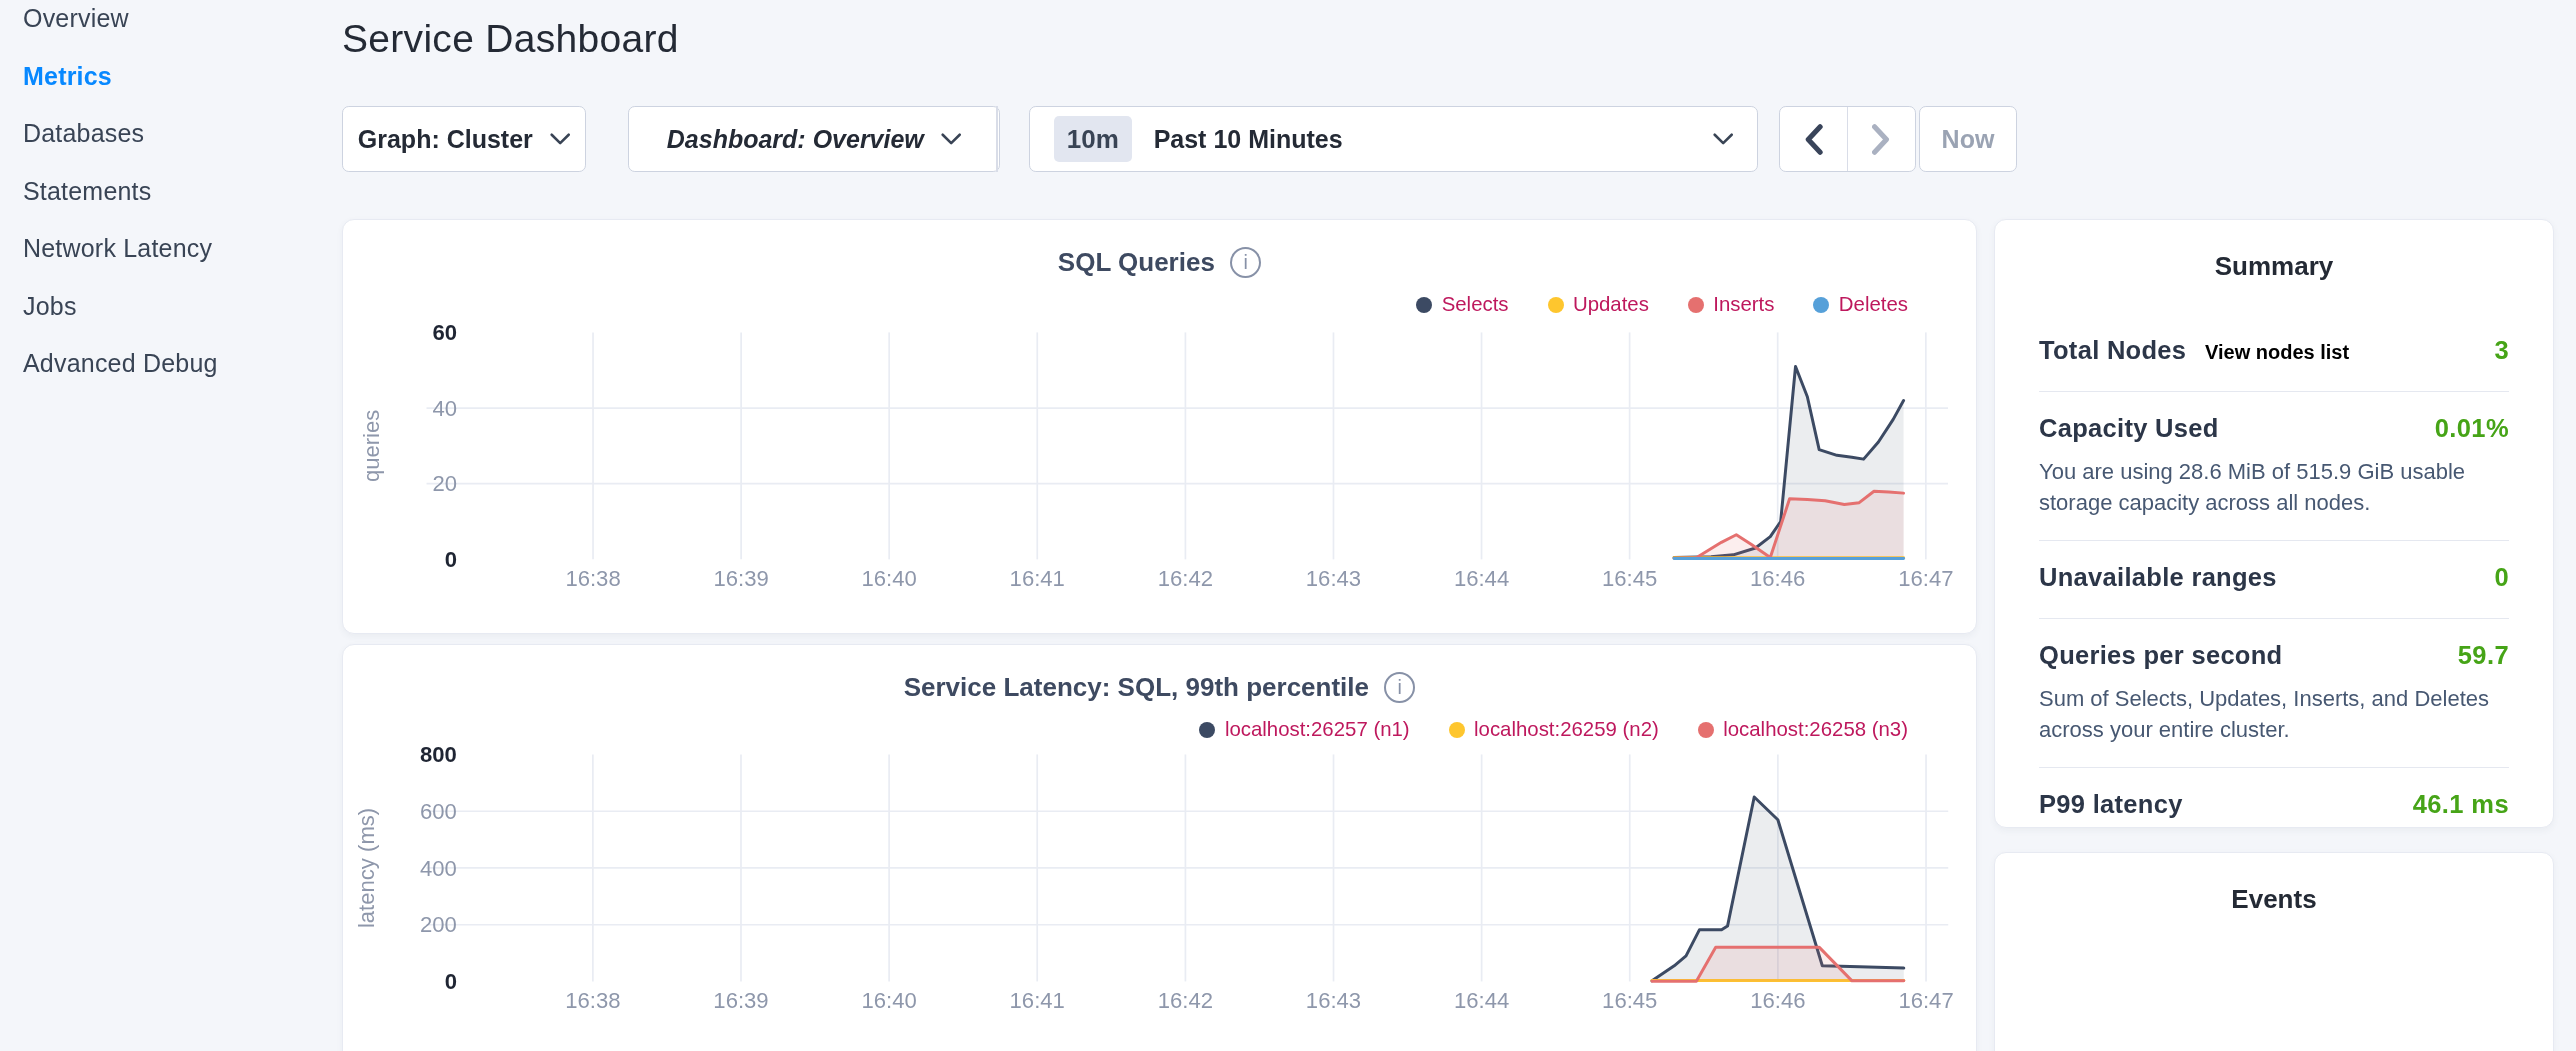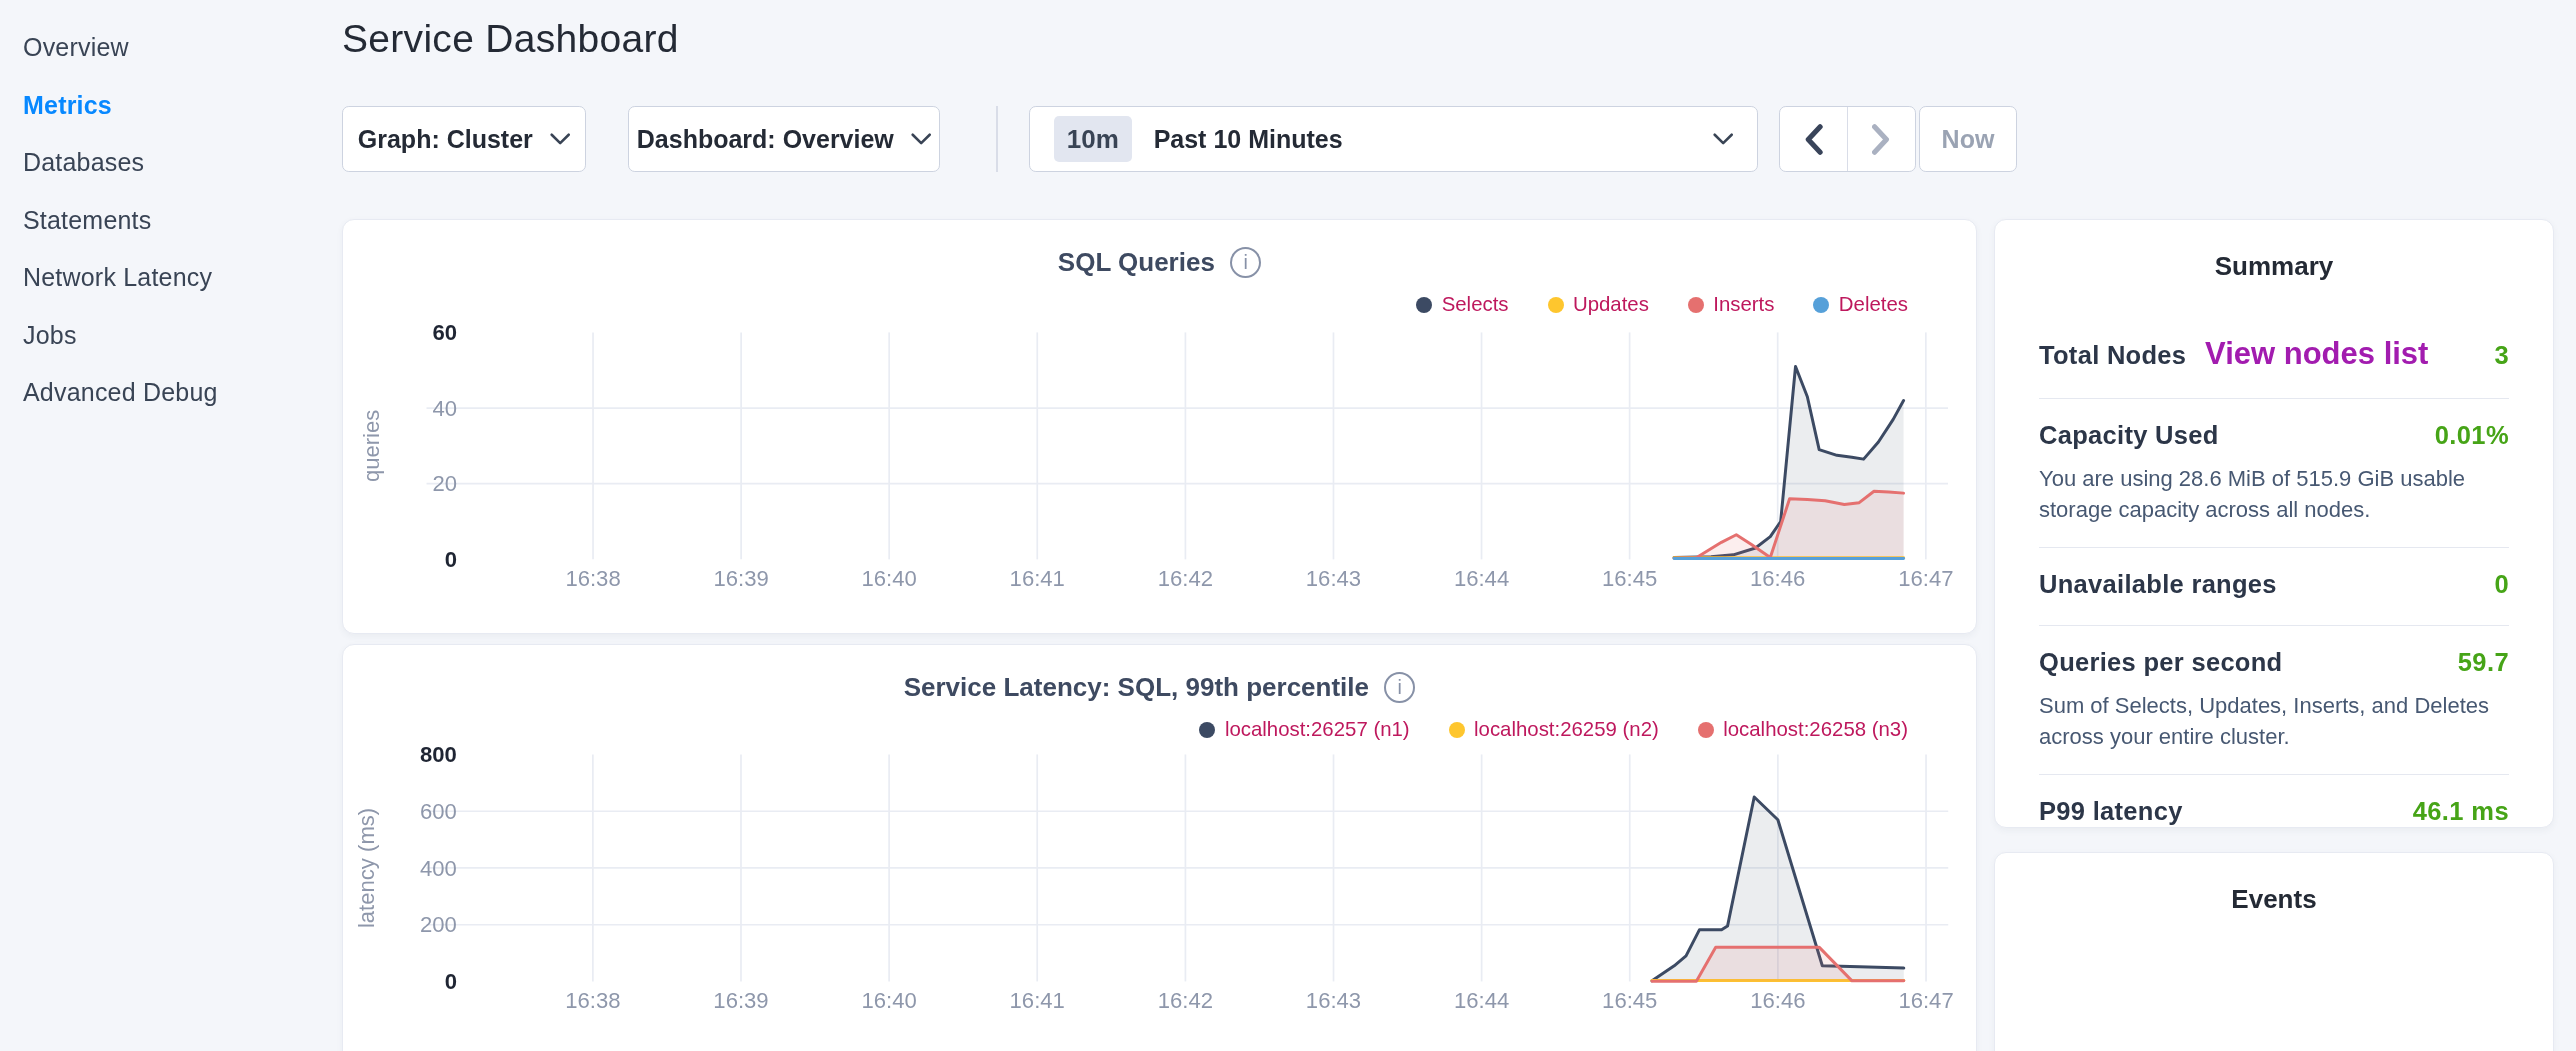--- a/index.html
+++ b/index.html
@@ -6,31 +6,31 @@
   html,body { width:2576px; height:1051px; overflow:hidden; }
   body {
     position:relative;
     background:#f4f6fa;
     font-family:"Liberation Sans", sans-serif;
     color:#242a35;
     -webkit-font-smoothing:antialiased;
   }
 
   
-  .sidebar { position:absolute; left:0; top:0; width:342px; height:100%; padding:35px 0 0 23px; }
+  .sidebar { position:absolute; left:0; top:0; width:342px; height:100%; padding:6px 0 0 23px; }
   .side-item { font-size:25px; line-height:25.5px; color:#394455; margin-bottom:32px; cursor:pointer; font-weight:400; letter-spacing:0.2px; }
   .side-item.active { color:#0788ff; font-weight:700; }
 
   
   .page-title { position:absolute; left:342px; top:17px; font-size:39px; font-weight:500; color:#242a35; letter-spacing:0.3px; }
 
   
   .ctl { position:absolute; top:106px; height:66px; background:#fff; border:1.7px solid #cdd3e0; border-radius:6.8px; display:flex; align-items:center; justify-content:center; font-size:25px; font-weight:700; color:#242a35; cursor:pointer; }
   .ctl-graph { left:342px; width:244px; gap:17px; }
-  .ctl-dash { left:628px; width:312px; gap:17px; }
+  .ctl-dash { left:628px; width:372px; gap:17px;font-style:italic; }
   .ctl-divider { position:absolute; left:996px; top:106px; width:1.7px; height:66px; background:#d9dde8; }
   .time-select { left:1029px; width:729px; justify-content:flex-start; padding:0 24px; gap:22px; }
   .time-badge { background:#e2e6f0; border-radius:5.1px; padding:7.7px 12.8px; font-size:26px; font-weight:700; color:#394455; }
   .time-chevron { margin-left:auto; }
   .arrow-group { position:absolute; left:1779px; top:106px; width:137px; height:66px; background:#fff; border:1.7px solid #cdd3e0; border-radius:6.8px; display:flex; }
   .arrow-btn { flex:1; display:flex; align-items:center; justify-content:center; cursor:pointer; }
   .arrow-btn:first-child { border-right:1.7px solid #d9dde8; }
   .ctl-now { left:1919px; width:98px; color:#9aa3b3; cursor:default; }
 
   
@@ -49,21 +49,21 @@
   .legend-item .dot { width:16px; height:16px; border-radius:50%; margin-right:9.4px; }
   svg.plot { position:absolute; left:0; }
 
   
   .panel-title { text-align:center; font-size:26px; font-weight:700; color:#242a35; padding-top:31px; }
   .sum-body { padding:32px 44px 0 44px; }
   .sum-row { display:flex; align-items:baseline; padding:22px 0 25.5px 0; }
   .sum-row + .sum-sep { border-top:1.7px solid #e5e8f0; }
   .sum-sep { border-top:1.7px solid #e5e8f0; }
   .sum-label { font-size:25.5px; font-weight:700; color:#2c3648; letter-spacing:0.3px; }
-  .sum-link { font-size:31px; font-weight:700; color:#a21caf; margin-left:18.7px; cursor:pointer; }
+  .sum-link { font-size:20px; font-weight:700; color:#000000; margin-left:18.7px; cursor:pointer; }
   .sum-value { margin-left:auto; font-size:25.5px; font-weight:700; color:#46a417; letter-spacing:0.4px; }
   .sum-desc { font-size:22px; color:#475872; line-height:31px; margin-top:-12px; padding-bottom:22px; }
 
   
   .event-body { padding:24px 44px 0 44px; }
   .event-msg { font-size:25px; line-height:37px; color:#242a35; }
   .event-time { font-size:22px; color:#5a6579; margin-top:8.5px; }
 </style>
 </head>
 <body>

